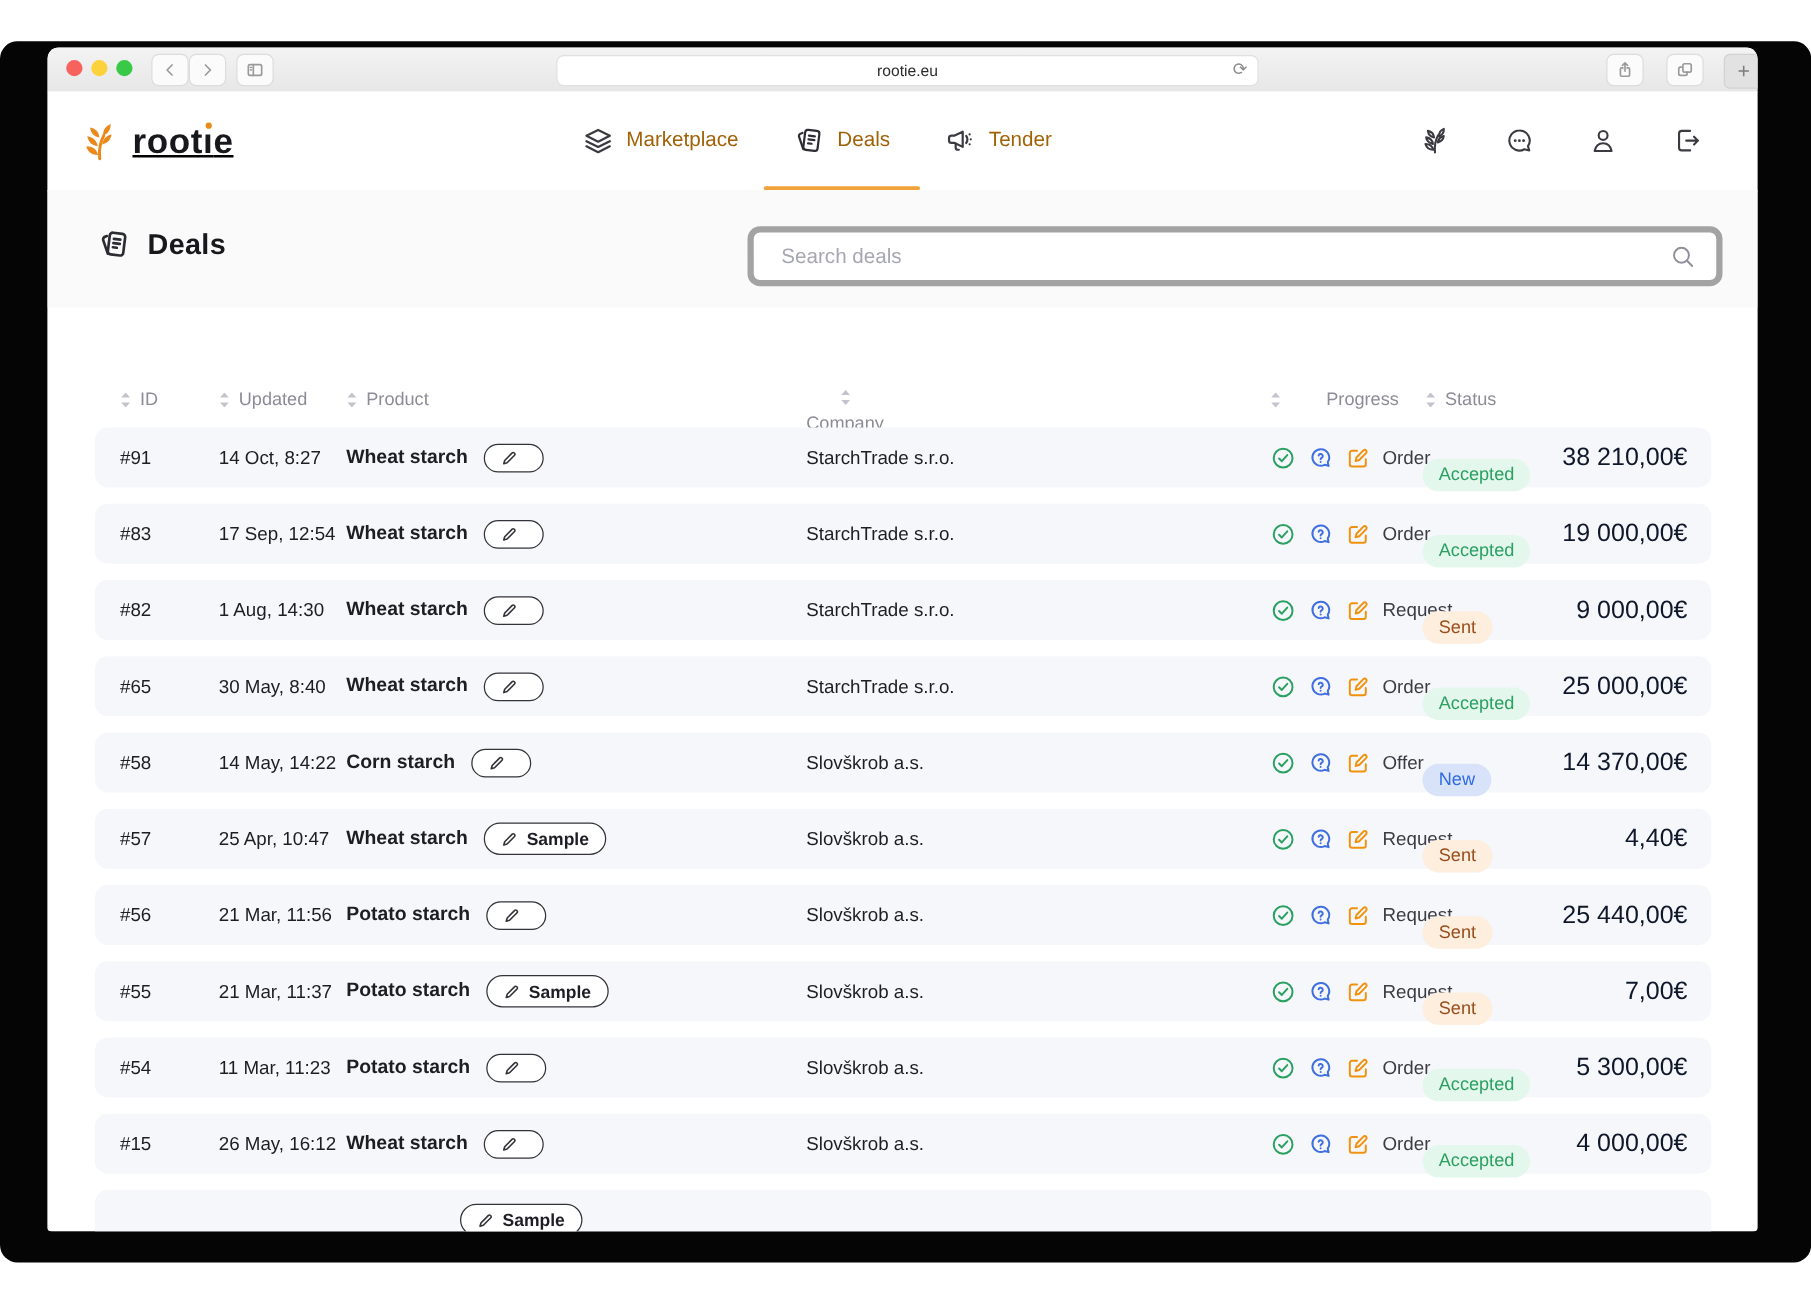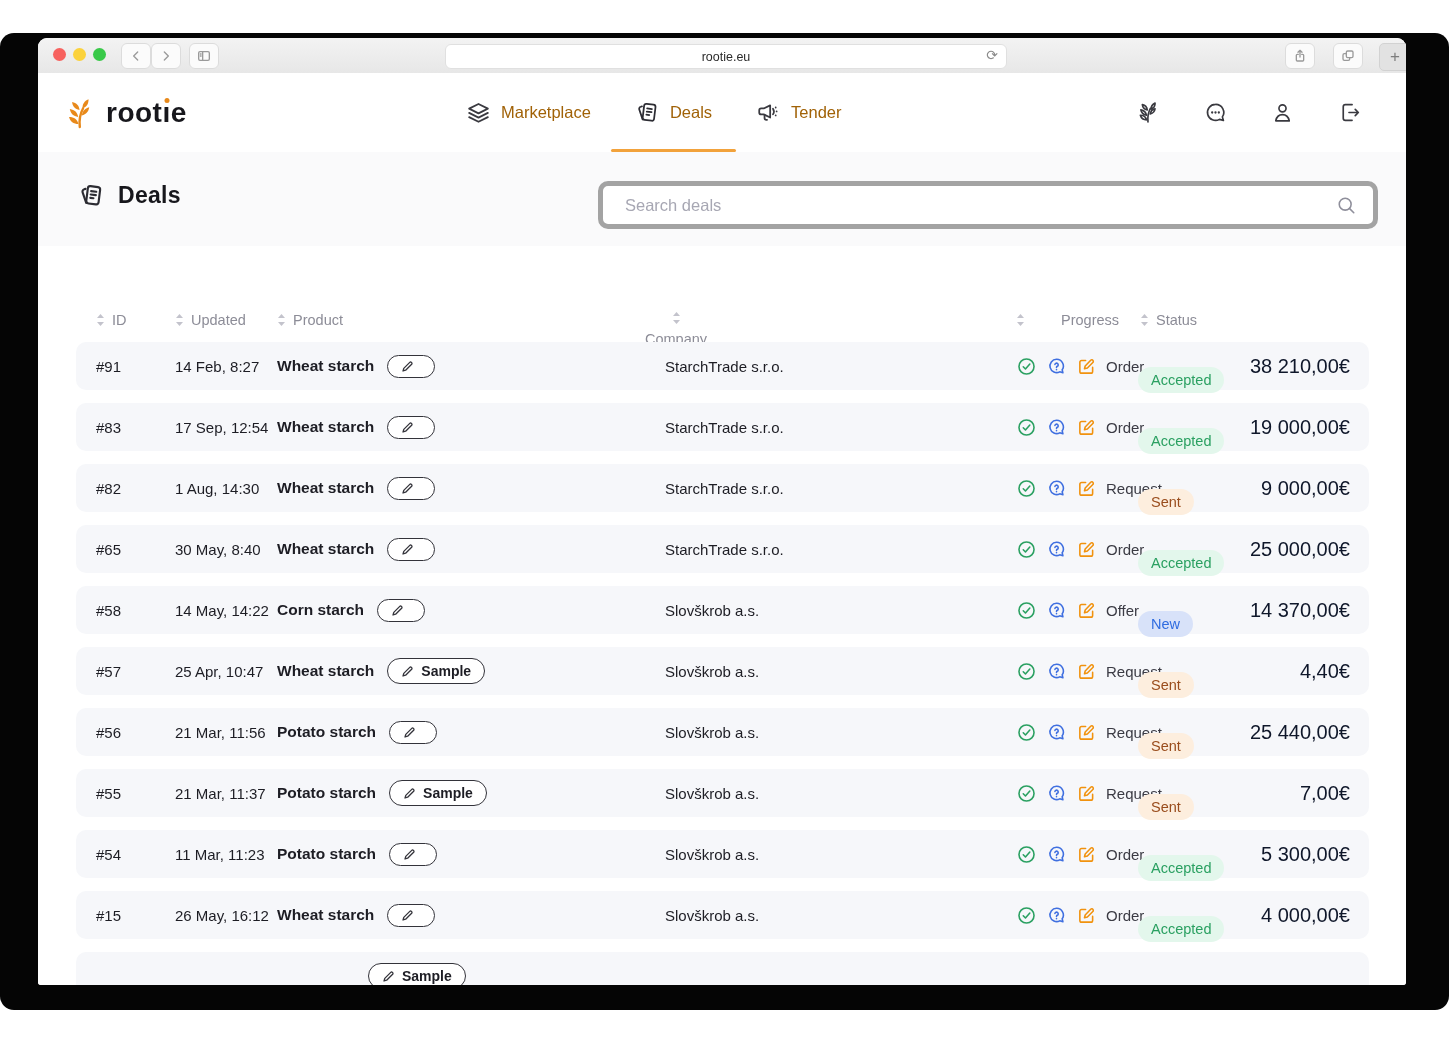--- a/index.html
+++ b/index.html
@@ -24,21 +24,21 @@
         border-radius:6px;display:flex;align-items:center;justify-content:center;color:#9a9a9a;}
   .tbtn svg{width:16px;height:16px;stroke:#9a9a9a;fill:none;stroke-width:2;stroke-linecap:round;stroke-linejoin:round;}
   .urlbar{position:absolute;left:407px;top:6px;width:560px;height:23px;background:#fff;border:1px solid #e0e0e0;
           border-radius:6px;display:flex;align-items:center;justify-content:center;font-size:12.5px;color:#2b2b2b;}
   .reload{position:absolute;right:8px;top:2px;color:#8b8b8b;font-size:14px;}
   .newtab{position:absolute;left:1341px;top:5px;width:30px;height:26px;background:#e2e2e2;border:1px solid #d2d2d2;
           border-radius:5px;display:flex;align-items:center;justify-content:center;color:#7d7d7d;font-size:17px;}
 
   
   .appbar{position:absolute;left:0;top:35px;right:0;height:79px;background:#fff;border-bottom:1px solid #eaeaee;}
-  .logo{position:absolute;left:27px;top:0;height:100%;display:flex;align-items:center;gap:9px;}
+  .logo{position:absolute;left:27px;top:0;height:100%;display:flex;align-items:center;gap:9px;text-decoration:underline;}
   .logo-text{font-size:28px;font-weight:800;color:#17171c;letter-spacing:.5px;position:relative;}
   .logo-i{position:relative;}
   .logo-i::after{content:"";position:absolute;left:50%;transform:translateX(-50%);top:1px;width:5px;height:5px;
                  border-radius:50%;background:var(--logo-orange,#e8891a);}
   .nav{position:absolute;left:428px;top:0;height:100%;display:flex;align-items:center;gap:44px;}
   .nav-item{position:relative;height:100%;display:flex;align-items:center;gap:10px;font-size:16.5px;
             color:#a16207;font-weight:500;cursor:pointer;}
   .nav-item svg{width:25px;height:25px;stroke:#3a3a40;fill:none;stroke-width:1.7;stroke-linecap:round;stroke-linejoin:round;}
   .nav-item.active::after{content:"";position:absolute;left:-24px;right:-24px;bottom:0;height:3px;
             background:var(--accent,#f2a23b);border-radius:2px;}
@@ -64,21 +64,21 @@
   .thead{position:relative;height:30px;}
   .th{position:absolute;top:0;display:flex;align-items:center;gap:7px;font-size:14.5px;color:#8c8c97;font-weight:500;}
   .sort svg{width:9px;height:12px;display:block;}
   .th.right{right:19px;margin-top:40px;}
   .rows{position:relative;}
   .row{position:relative;height:48px;background:#f6f7fa;border-radius:10px;margin-bottom:13px;}
   .cell{position:absolute;top:0;height:100%;display:flex;align-items:center;font-size:15px;color:#1d1d24;}
   .c-id{left:20px;}
   .c-upd{left:99px;}
   .c-prod{left:201px;font-weight:700;font-size:15.5px;}
-  .c-comp{left:569px;margin-left:20px;}
+  .c-comp{left:569px;}
   .c-prog{left:940px;gap:9px;font-size:15px;color:#3b3b44;}
   .c-prog svg{width:21px;height:21px;display:block;fill:none;stroke-width:1.8;stroke-linecap:round;stroke-linejoin:round;}
   .c-stat{left:1062px;}
   .c-total{right:19px;font-weight:400;font-size:20px;color:#0f172a;}
   .badge{padding:5px 13px;border-radius:15px;font-size:14.5px;font-weight:500;margin-top:28px;}
   .badge-green{background:var(--green-bg);color:var(--green-text);}
   .badge-sent{background:var(--sent-bg);color:var(--sent-text);}
   .badge-new{background:var(--new-bg);color:var(--new-text);}
   .ic-order{stroke:var(--green-text);}
   .ic-request{stroke:var(--request-blue);}
@@ -306,21 +306,21 @@
                 <path d="M4.5 0 8 4H1z" fill="#c3c3cc"></path>
                 <path d="M4.5 12 1 8h7z" fill="#c3c3cc"></path>
               </svg>
     </span>
     <span>Total</span>
   </div>
         </div>
       <div class="rows" id="rows">
           <div class="row">
     <div class="cell c-id">#91</div>
-    <div class="cell c-upd">14 Feb, 8:27</div>
+    <div class="cell c-upd">14 Oct, 8:27</div>
     <div class="cell c-prod">
       <span>Wheat starch</span>
       <span class="sample" hidden="">
         <svg viewBox="0 0 16 16">
                   <path d="M2.5 13.5l.9-3.2 7.4-7.4a1.4 1.4 0 0 1 2 0l.3.3a1.4 1.4 0 0 1 0 2l-7.4 7.4z"></path>
                 </svg>
         <span></span>
       </span>
     </div>
     <div class="cell c-comp">StarchTrade s.r.o.</div>

